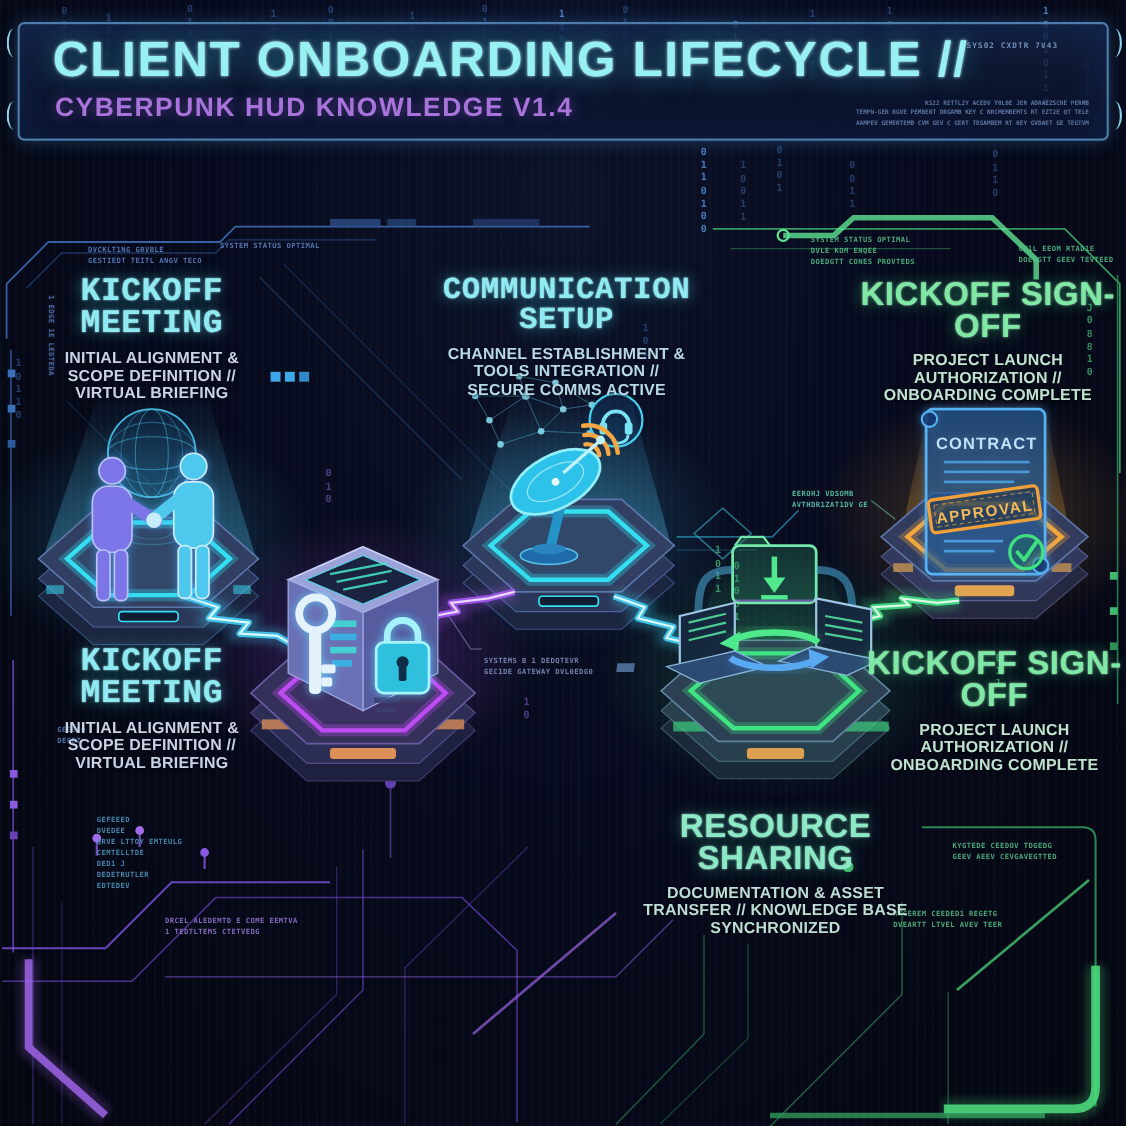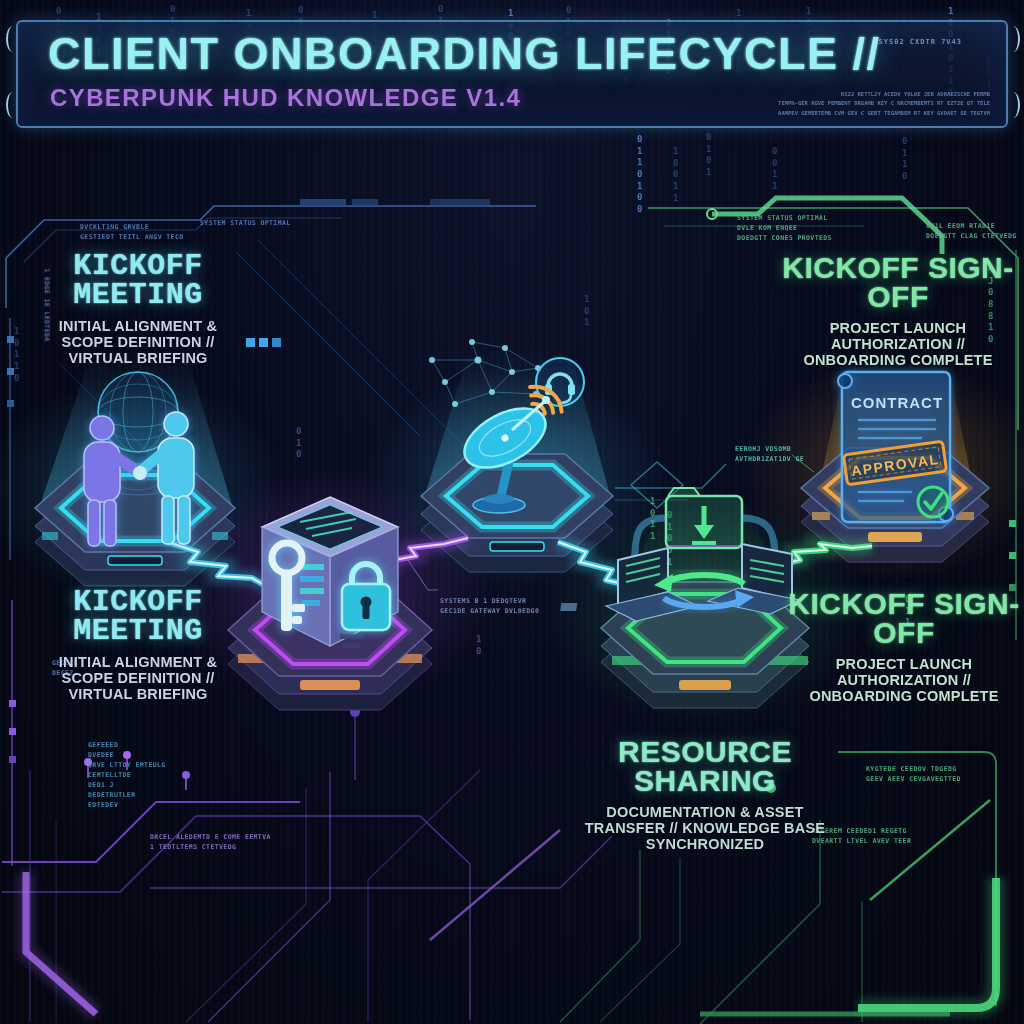--- a/index.html
+++ b/index.html
@@ -537,24 +537,24 @@
   </svg>
 
   <div id="micro-layer">
       <div class="micro m-blue" style="left: 80px; top: 222px;">DVCKLT1NG GRVBLE
 GESTIEDT TEITL ANGV TECO</div>
       <div class="micro m-blue" style="left: 200px; top: 218px;">SYSTEM STATUS OPTIMAL</div>
       <div class="micro m-green" style="left: 737px; top: 213px;">SYSTEM STATUS OPTIMAL
 DVLE KOM ENQEE
 DOEDGTT CONES PROVTEDS</div>
       <div class="micro m-green" style="left: 926px; top: 221px;">CV1L EEOM RTAD1E
-DOEDGTT CLAG CTETVEDG</div>
+DOEDGTT GEEV TEVTEED</div>
       <div class="micro m-dim" style="left: 440px; top: 596px;">SYSTEMS B 1 DEDQTEVR
 GEC1DE GATEWAY DVL0EDG0</div>
-      <div class="micro m-teal" style="left: 720px; top: 444px; margin-left: 15px;">EEROHJ VDSOMB
+      <div class="micro m-teal" style="left: 720px; top: 444px;">EEROHJ VDSOMB
 AVTHDR1ZAT1DV GE</div>
       <div class="micro m-cyan" style="left: 88px; top: 740px;">GEFEEED
 DVEDEE
 QRVE LTTOY EMTEULG
 CEMTELLTDE
 DED1 J
 DEDETRUTLER
 EDTEDEV</div>
       <div class="micro m-purple" style="left: 150px; top: 832px;">DRCEL ALEDEMTD E COME EEMTVA
 1 TEDTLTEMS CTETVEDG</div>
@@ -577,20 +577,24 @@
   </header>
   <div class="arc arc-l" style="left:6px;top:26px;"></div>
   <div class="arc arc-l" style="left:6px;top:92px;"></div>
   <div class="arc arc-r" style="left:1006px;top:26px;"></div>
   <div class="arc arc-r" style="left:1006px;top:92px;"></div>
 
   <div class="stage cyan" style="left:18px;top:252px;width:240px;">
     <div class="stage-title">KICKOFF MEETING</div>
     <div class="stage-sub sw204">INITIAL ALIGNMENT &amp; SCOPE DEFINITION // VIRTUAL BRIEFING</div>
   </div>
+  <div class="stage cyan comm" style="left:380px;top:252px;width:270px;">
+    <div class="stage-title">COMMUNICATION SETUP</div>
+    <div class="stage-sub sw226">CHANNEL ESTABLISHMENT &amp; TOOLS INTEGRATION // SECURE COMMS ACTIVE</div>
+  </div>
   <div class="stage green" style="left:778px;top:254px;width:240px;">
     <div class="stage-title">KICKOFF SIGN-OFF</div>
     <div class="stage-sub sw204">PROJECT LAUNCH AUTHORIZATION // ONBOARDING COMPLETE</div>
   </div>
   <div class="stage cyan" style="left:18px;top:588px;width:240px;">
     <div class="stage-title">KICKOFF MEETING</div>
     <div class="stage-sub sw204">INITIAL ALIGNMENT &amp; SCOPE DEFINITION // VIRTUAL BRIEFING</div>
   </div>
   <div class="stage green" style="left:784px;top:590px;width:240px;">
     <div class="stage-title">KICKOFF SIGN-OFF</div>

